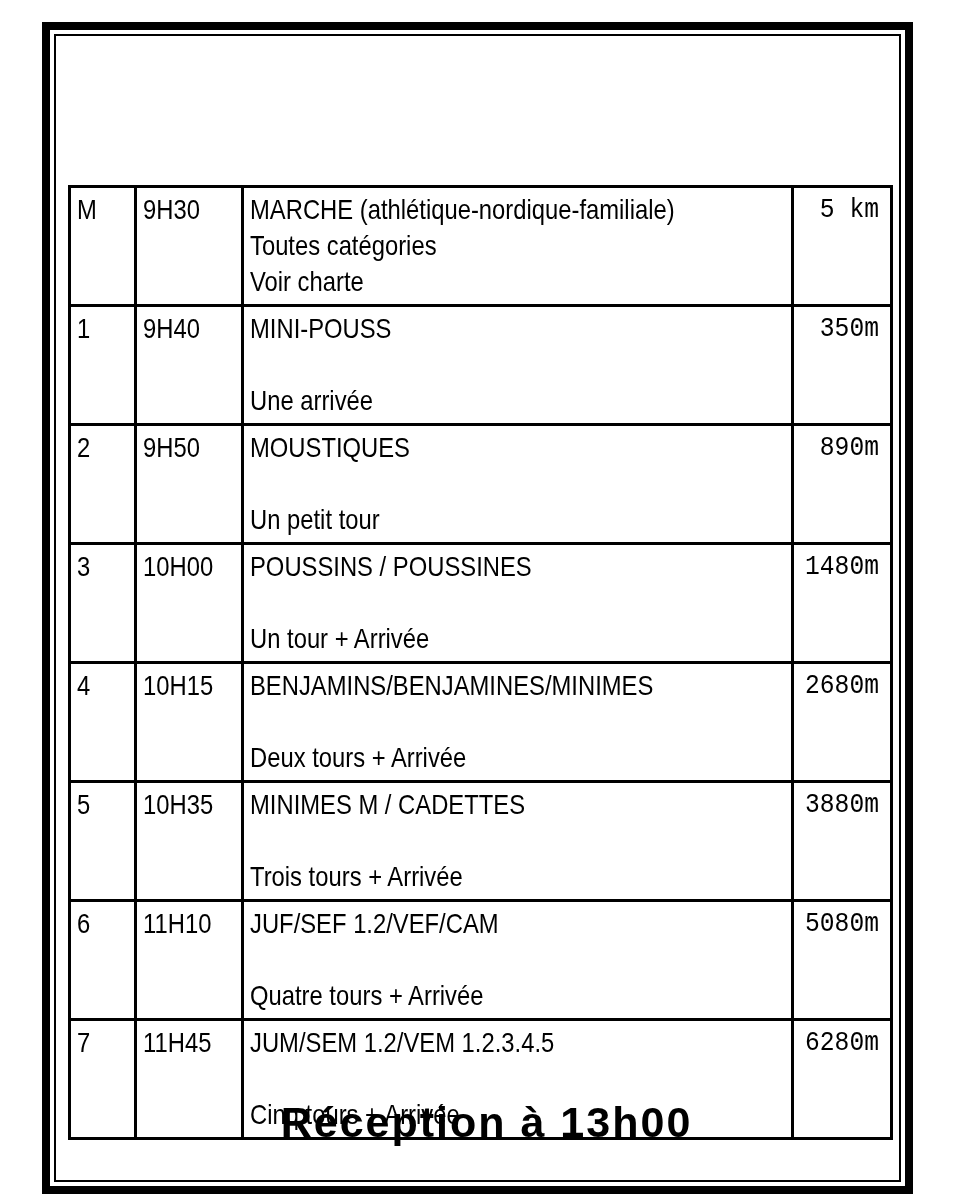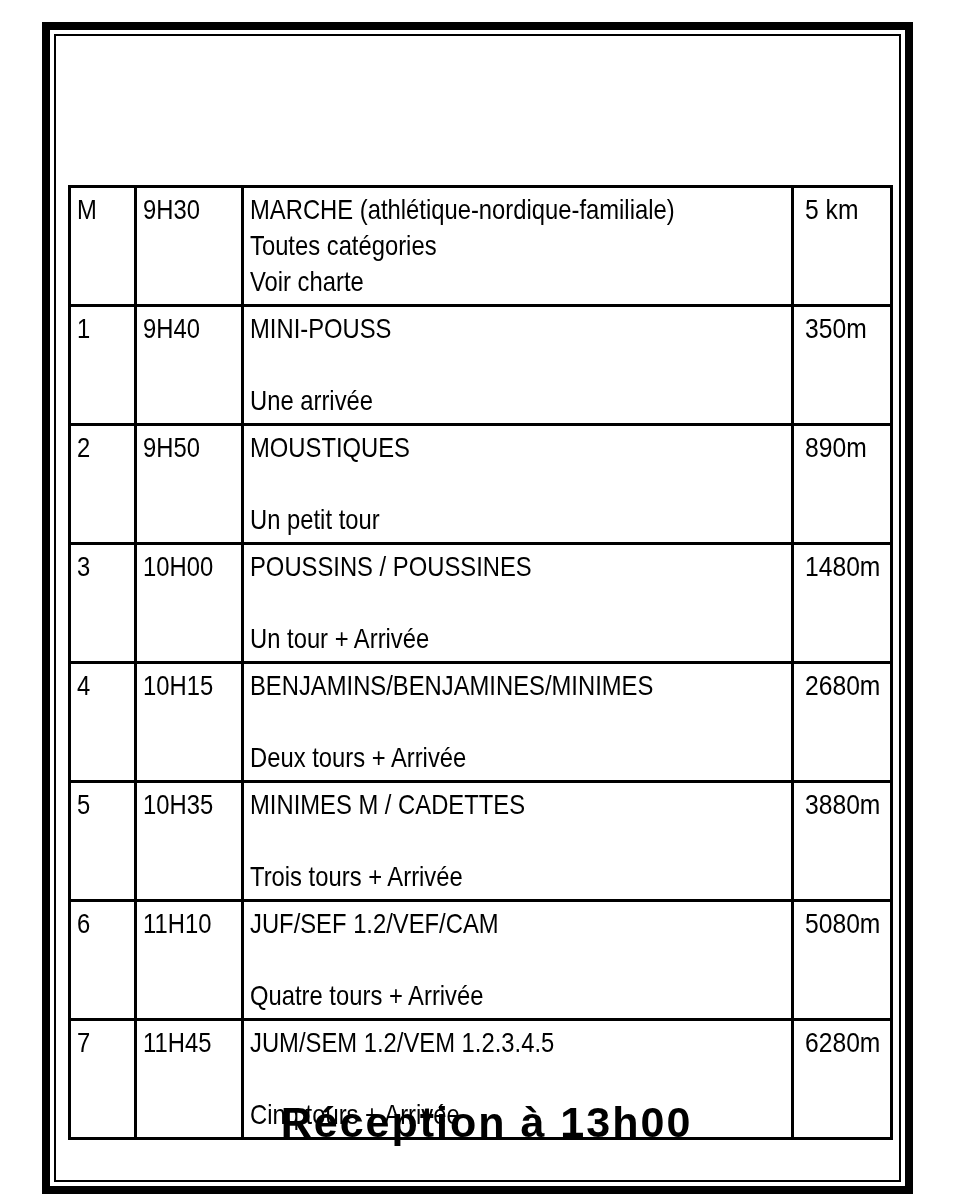--- a/index.html
+++ b/index.html
@@ -62,21 +62,21 @@
   .cond {
     transform: scaleX(0.85);
     transform-origin: 0 0;
     white-space: nowrap;
   }
   .cond-center {
     transform: scaleX(0.88);
     transform-origin: 50% 0;
     white-space: nowrap;
   }
-  td.c-dist { text-align: left; }
+  td.c-dist { text-align: right; font-family: Liberation Mono, monospace; }
   .line { min-height: 36px; }
 
   
   .reception {
     position: absolute;
     left: 64px;
     top: 1096px;
     width: 845px;
     text-align: center;
     font-size: 43px;

